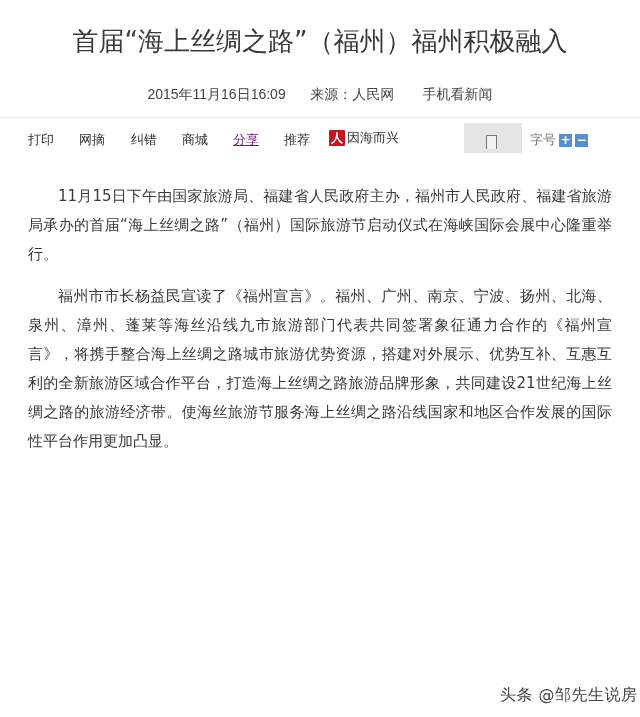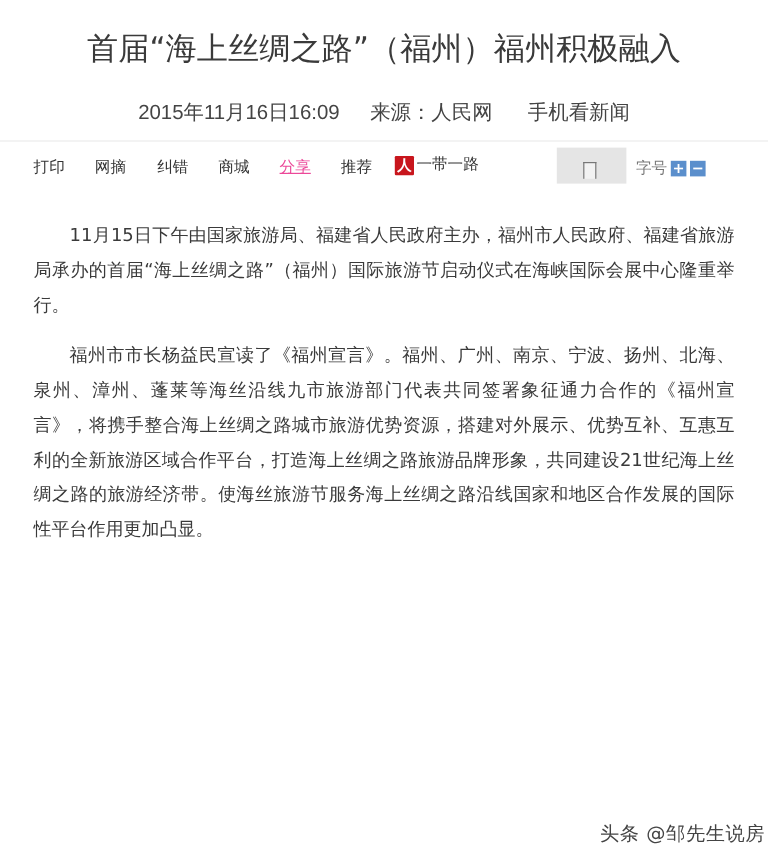--- a/index.html
+++ b/index.html
@@ -27,21 +27,21 @@
       margin: 0;
       font-weight: normal;
       line-height: 34px;
     }
     .meta {
       position: absolute;
       top: 86px;
       left: 0;
       width: 640px;
       text-align: center;
-      font-size: 17px;
+      font-size: 14px;
       color: #444444;
       line-height: 16px;
     }
     .meta span { display: inline-block; }
     .meta .date { margin-right: 20px; font-family: "Liberation Sans", sans-serif; }
     .meta .source { margin-right: 24px; }
     .meta .mobile { cursor: pointer; }
 
     .divider {
       position: absolute;
@@ -61,21 +61,21 @@
       font-size: 13px;
       color: #333333;
     }
     .tb-item {
       position: absolute;
       top: 3px;
       line-height: 16px;
       cursor: pointer;
       white-space: nowrap;
     }
-    .tb-item.muted { color: #ec4899; text-decoration: underline; }
+    .tb-item.muted { color: #701a75; text-decoration: underline; }
     .weibo {
       display: flex;
       align-items: center;
     }
     .weibo-logo {
       width: 16px;
       height: 16px;
       background: #c8161d;
       color: #ffffff;
       font-size: 12px;
@@ -167,21 +167,21 @@
 
 <div class="toolbar">
   <span class="tb-item" style="left:0px;">打印</span>
   <span class="tb-item" style="left:51px;">网摘</span>
   <span class="tb-item" style="left:103px;">纠错</span>
   <span class="tb-item" style="left:154px;">商城</span>
   <span class="tb-item muted" style="left:205px;">分享</span>
   <span class="tb-item" style="left:256px;">推荐</span>
   <span class="tb-item weibo" style="left:301px; top:1px;">
     <span class="weibo-logo">人</span>
-    <span>一带一路</span>
+    <span>因海而兴</span>
   </span>
   <div class="gray-box">
     <span class="page-icon"></span>
   </div>
   <div class="font-size-ctrl">
     <span>字号</span>
     <span class="fs-btn">+</span>
     <span class="fs-btn">−</span>
   </div>
 </div>

